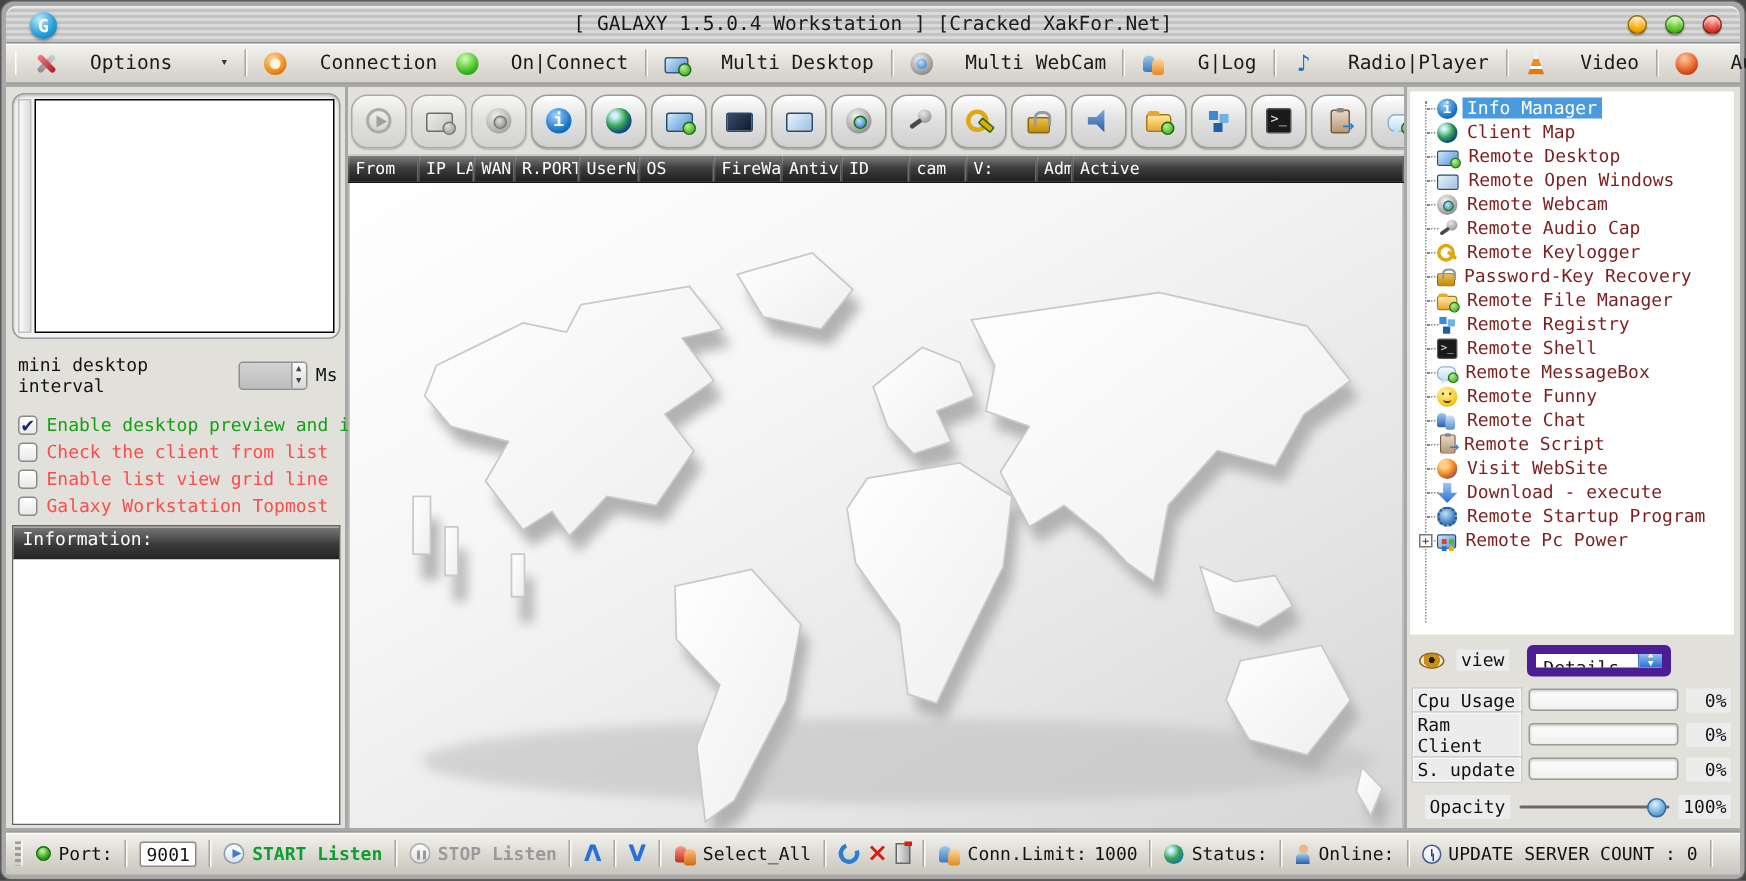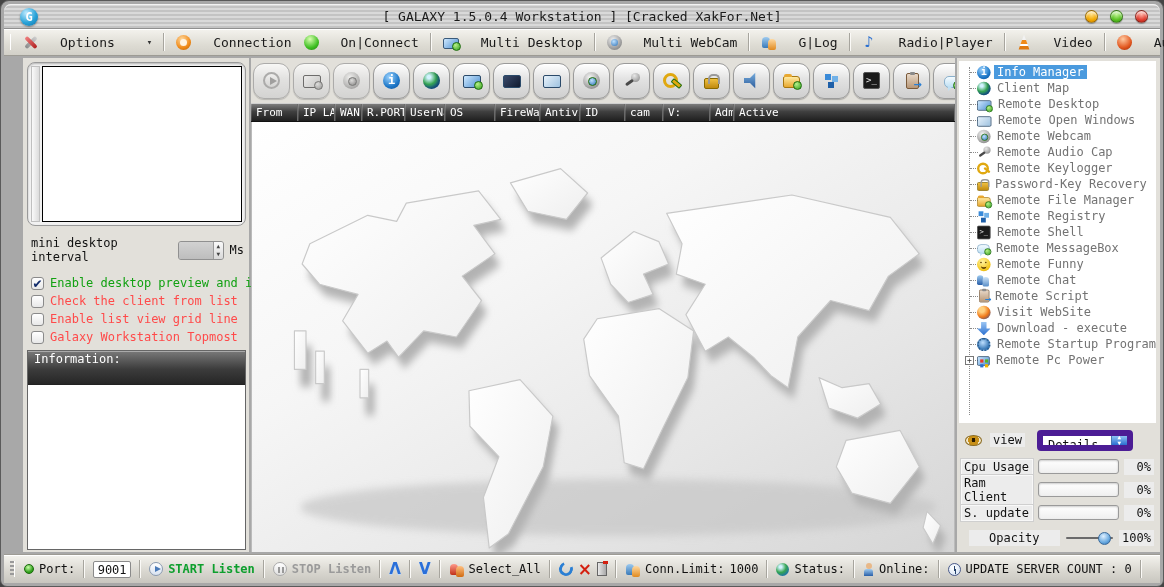--- a/index.html
+++ b/index.html
@@ -60,39 +60,39 @@
   .mi-music { font-family:"DejaVu Sans",sans-serif; color:#2a6fd0; font-size:15px; line-height:15px; text-align:center; }
   .mi-music::after { content:"\266A"; }
   .mi-cone { clip-path:polygon(50% 0,86% 100%,14% 100%); background:linear-gradient(180deg,#f2f2f2 0 30%,#f08a18 30% 60%,#ffffff 60% 75%,#e07a10 75%); }
   .mi-arrow-up { clip-path:polygon(50% 0,100% 48%,72% 48%,72% 100%,28% 100%,28% 48%,0 48%); background:linear-gradient(#b8ee7a,#3f9f1d); }
   .mi-arrow-down { clip-path:polygon(50% 100%,100% 52%,72% 52%,72% 0,28% 0,28% 52%,0 52%); background:linear-gradient(#b8ee7a,#3f9f1d); }
 
   
   .content { flex:1; display:flex; gap:2px; padding-top:2px; min-height:0; }
 
   
-  .left { width:226px; flex:none; background:#e2e0da; padding:4px 3px 2px 4px; display:flex; flex-direction:column;margin-left:19px; }
+  .left { width:226px; flex:none; background:#e2e0da; padding:4px 3px 2px 4px; display:flex; flex-direction:column; }
   .preview-wrap { height:164px; flex:none; border:1px solid #9a9a9a; border-radius:8px; background:#f2f2f2;
     box-shadow:inset 0 1px 2px rgba(0,0,0,.25); padding:3px; display:flex; gap:2px; }
   .preview-strip { width:9px; background:linear-gradient(90deg,#fafafa,#dcdcdc); border:1px solid #c0c0c0; }
   .preview-screen { flex:1; background:#fff; border:1px solid #000; }
   .interval-row { display:flex; align-items:center; gap:6px; margin:10px 2px 6px 4px; }
   .interval-label { font-size:12px; }
   .spinbox { display:flex; border:1px solid #909090; border-radius:3px; overflow:hidden; background:#c9c9c9; }
   .spin-val { width:34px; height:17px; background:linear-gradient(#d2d2d2,#bdbdbd); border:none; font:inherit; padding:0 3px; }
   .spin-btns { width:13px; display:flex; flex-direction:column; background:linear-gradient(#fafafa,#d8d8d8); border-left:1px solid #9a9a9a; }
   .spin-btns span { flex:1; font-size:6px; line-height:8px; text-align:center; color:#444; }
   .checks { margin:6px 0 6px 4px; display:flex; flex-direction:column; gap:4px; }
   .cbrow { display:flex; align-items:center; gap:6px; white-space:nowrap; }
   .cbox { width:13px; height:13px; flex:none; background:linear-gradient(#ffffff,#e8e8e8); border:1px solid #8a8a8a; border-radius:3px;
     font-family:"DejaVu Sans",sans-serif; font-size:12px; line-height:12px; text-align:center; color:#102a6a; font-weight:bold; }
   .cb-green { color:#12a112; font-size:12px; }
   .cb-red { color:#ff4a4a; font-size:12px; }
   .infobox { flex:1; border:1px solid #666; background:#fff; display:flex; flex-direction:column; min-height:0; }
-  .infohead { height:34px; flex:none; background:linear-gradient(#7a7a7a,#3c3c3c 55%,#262626); color:#fff;
+  .infohead { height:22px; flex:none; background:linear-gradient(#7a7a7a,#3c3c3c 55%,#262626); color:#fff;
     font-size:12px; padding:1px 6px; border-bottom:1px solid #222; box-shadow:inset 0 1px 0 #aaa; }
   .infobody { flex:1; background:#fff; }
 
   
   .center { width:704px; flex:none; display:flex; flex-direction:column; min-width:0; }
   .iconbar { height:45px; flex:none; background:#e2e0da; display:flex; align-items:center; gap:3px; padding:0 2px; overflow:hidden; }
   .ibtn { width:37px; height:36px; flex:none; border:1px solid #9a9a9a; border-radius:11px;
     background:linear-gradient(#ffffff,#e2e2e2 45%,#cfcfcf);
     box-shadow:inset 0 1px 0 #fff, 0 1px 1px rgba(0,0,0,.25);
     display:flex; align-items:center; justify-content:center; }
@@ -159,21 +159,21 @@
   .glogo { width:30px; height:30px; flex:none; border-radius:50%; border:3px solid #18b0d8; color:#18b0d8;
     font-family:"DejaVu Serif","Liberation Serif",serif; font-size:20px; line-height:24px; text-align:center; font-style:italic; }
   .serverlines { display:flex; flex-direction:column; gap:2px; font-size:12px; }
   .serverlines span { background:#ececec; padding:0 3px; }
 
   .tree { flex:1; background:#fff; margin-top:3px; padding:3px 0 0 4px; overflow:hidden; position:relative; }
   .tree::before { content:""; position:absolute; left:10px; top:6px; bottom:8px; border-left:1px dotted #8a8a8a; }
   .trow { display:flex; align-items:center; gap:0; height:16px; position:relative; padding-left:14px; white-space:nowrap; }
   .trow::before { content:""; position:absolute; left:7px; top:8px; width:8px; border-top:1px dotted #8a8a8a; }
   .ti { transform:scale(.8); transform-origin:left center; }
-  .tlabel { font-size:12px; color:#737373; padding:0 3px; }
+  .tlabel { font-size:12px; color:#7f1d1d; padding:0 3px; }
   .tlabel.sel { background:#4a9ade; color:#fff; }
   .expander { position:absolute; left:2px; top:4px; width:9px; height:9px; background:#fff; border:1px solid #777;
     font-size:8px; line-height:7px; text-align:center; color:#333; z-index:1; }
   .bi-firefox { border-radius:50%; background:radial-gradient(circle at 35% 30%, #ffd080 20%, #f07818 55%, #2a4a9a 95%); }
   .bi-download { clip-path:polygon(50% 100%,100% 50%,70% 50%,70% 0,30% 0,30% 50%,0 50%); background:linear-gradient(#9ec8f4,#2a6fd0); }
   .bi-gear { border-radius:50%; background:radial-gradient(circle at 40% 32%, #bfe0ff, #3a7ab8 70%); border:2px dotted #2a5a8a; }
   .bi-power { width:16px; height:12px; margin-top:2px; border:1px solid #2a4a6a; border-radius:2px; background:linear-gradient(135deg,#cfe9ff,#4d8fd0); }
   .bi-power::after { content:""; position:absolute; left:3px; top:3px; width:4px; height:4px; background:#e83a2a; box-shadow:6px 0 0 #58b428, 0 6px 0 #2a6fd0, 6px 6px 0 #f0b400; }
   .bi-chat::before { content:""; position:absolute; left:0; top:2px; width:8px; height:12px; border-radius:4px 4px 2px 2px; background:linear-gradient(#9ecbf0,#2a5fa8); }
   .bi-chat::after { content:""; position:absolute; left:7px; top:4px; width:8px; height:12px; border-radius:4px 4px 2px 2px; background:linear-gradient(#cfe4f8,#5a8fc8); }
@@ -184,21 +184,21 @@
   .viewlabel { background:#ececec; padding:0 3px; }
   .dropdown { flex:none; width:96px; height:21px; margin-left:4px; display:flex; border:6px solid #4c1d95; border-radius:4px; background:#fff; overflow:hidden; }
   .dropdown .dval { flex:1; padding:2px 5px; font-size:12px; }
   .dropdown .dstep { width:16px; background:linear-gradient(#8ec2f4,#2a6fd0); border-left:1px solid #4a7ab0;
     display:flex; flex-direction:column; align-items:center; justify-content:center; color:#fff; font-size:6px; line-height:6px; }
   .meterrow { height:23px; display:flex; align-items:center; gap:5px; margin:0 2px 0 2px; }
   .mlabel { width:72px; flex:none; background:#ececec; box-shadow:inset 0 0 0 1px #f8f8f8, 0 0 0 1px #cfcfcf; padding:1px 3px; font-size:12px; }
   .mbar { flex:1; height:15px; border:1px solid #9a9a9a; border-radius:3px; background:linear-gradient(#fff,#efefef); box-shadow:inset 0 1px 2px rgba(0,0,0,.2); }
   .mval { width:30px; flex:none; text-align:right; background:#ececec; padding:1px 3px; font-size:12px; }
   .opacityrow { height:24px; display:flex; align-items:center; gap:6px; margin:2px 2px 2px 10px; }
-  .olabel { background:#ececec; padding:1px 20px; }
+  .olabel { background:#ececec; padding:1px 3px; }
   .slider { flex:1; position:relative; height:14px; }
   .slider::before { content:""; position:absolute; left:0; right:0; top:6px; height:2px; background:#6a6a6a; border-radius:1px; }
   .thumb { position:absolute; right:2px; top:1px; width:13px; height:13px; border-radius:50%;
     background:radial-gradient(circle at 40% 30%, #dff0ff, #6aaae0 60%, #2a6fb5); border:1px solid #3a6a9a; }
   .oval { background:#ececec; padding:1px 3px; }
 
   
   .statusbar { height:29px; flex:none; margin-top:2px; display:flex; align-items:center; gap:5px; padding:0 6px;
     background:linear-gradient(#f4f3ee,#d8d6cf 60%,#c8c6bf); border-top:1px solid #9d9b94; box-shadow:inset 0 1px 0 #fff;
     font-size:12px; white-space:nowrap; }

